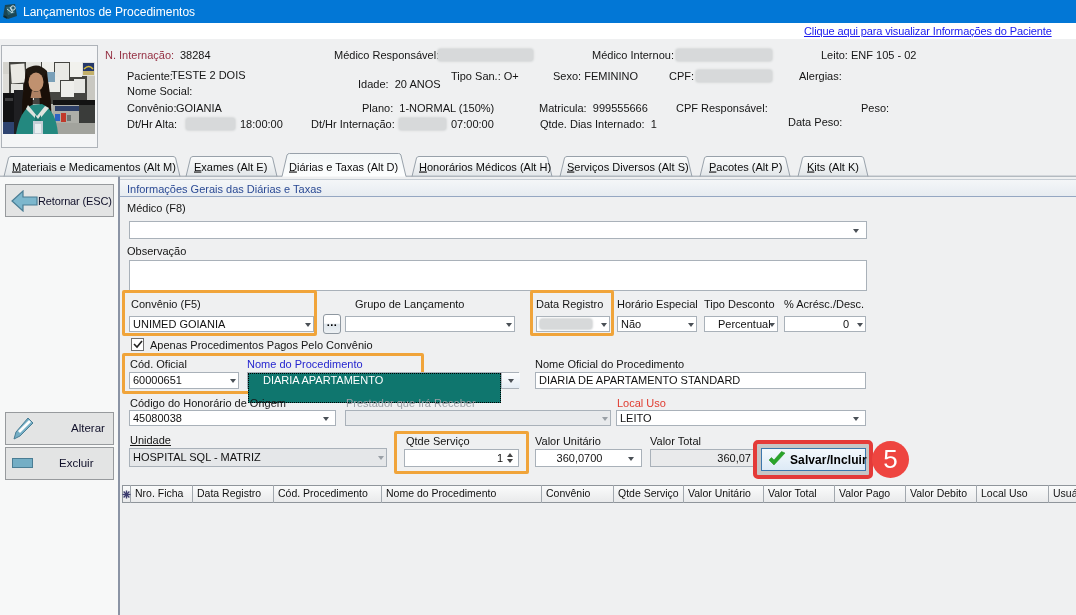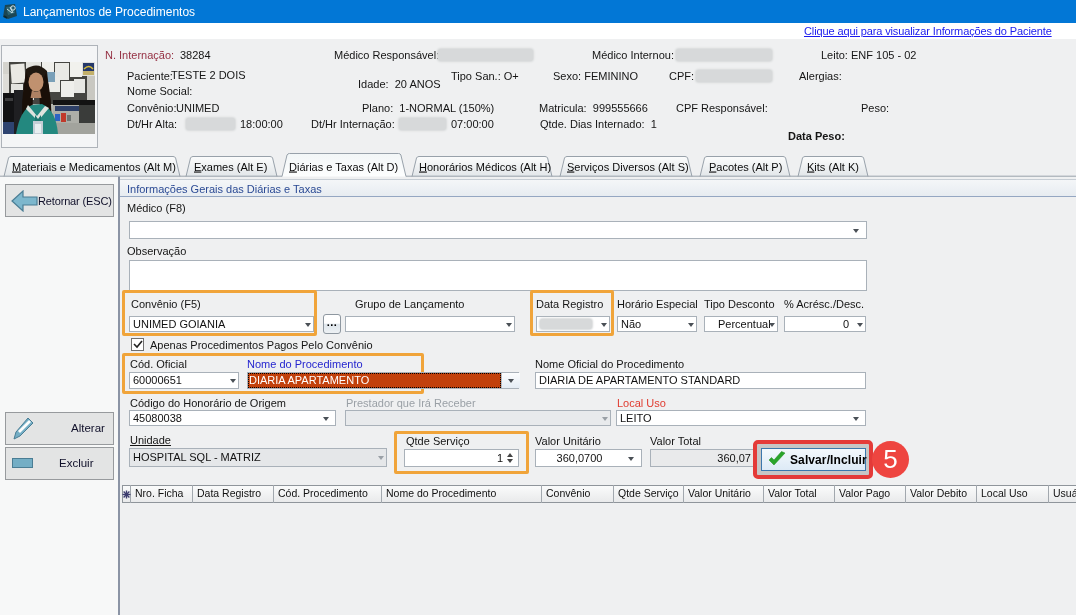--- a/index.html
+++ b/index.html
@@ -91,34 +91,34 @@
 <div class="lbl" style="left:358px;top:78px;">Idade:&nbsp; 20 ANOS</div>
 <div class="lbl" style="left:451px;top:70px;">Tipo San.: O+</div>
 <div class="lbl" style="left:553px;top:70px;">Sexo: FEMININO</div>
 <div class="lbl" style="left:669px;top:70px;">CPF:</div>
 <div class="blur" style="left:696px;top:70px;width:76px;height:12px;"></div>
 <div class="lbl" style="left:799px;top:70px;">Alergias:</div>
 
 <div class="lbl" style="left:127px;top:85px;">Nome Social:</div>
 
 <div class="lbl" style="left:127px;top:102px;">Convênio:</div>
-<div class="lbl" style="left:176px;top:102px;">UNIMED</div>
+<div class="lbl" style="left:176px;top:102px;">GOIANIA</div>
 <div class="lbl" style="left:362px;top:102px;">Plano:&nbsp; 1-NORMAL (150%)</div>
 <div class="lbl" style="left:539px;top:102px;">Matricula:&nbsp; 999555666</div>
 <div class="lbl" style="left:676px;top:102px;">CPF Responsável:</div>
 <div class="lbl" style="left:861px;top:102px;">Peso:</div>
 
 <div class="lbl" style="left:127px;top:118px;">Dt/Hr Alta:</div>
 <div class="blur" style="left:186px;top:118px;width:49px;height:12px;"></div>
 <div class="lbl" style="left:240px;top:118px;">18:00:00</div>
 <div class="lbl" style="left:311px;top:118px;">Dt/Hr Internação:</div>
 <div class="blur" style="left:399px;top:118px;width:47px;height:12px;"></div>
 <div class="lbl" style="left:451px;top:118px;">07:00:00</div>
 <div class="lbl" style="left:540px;top:118px;">Qtde. Dias Internado:&nbsp; 1</div>
-<div class="lbl" style="left:788px;top:130px;font-weight:bold;">Data Peso:</div>
+<div class="lbl" style="left:788px;top:116px;">Data Peso:</div>
 
 <div class="abs" style="left:0;top:176px;width:118px;height:439px;background:#f7f8f8;"></div>
 <div class="abs" style="left:118px;top:176px;width:2px;height:439px;background:#8b94a5;"></div>
 <div class="abs" style="left:120px;top:176px;width:956px;height:439px;background:#eff0f1;"></div>
 
 <svg class="abs" style="left:0;top:152px;" width="1076" height="25" viewBox="0 0 1076 25">
  <defs>
   <linearGradient id="tabg" x1="0" y1="0" x2="0" y2="1">
    <stop offset="0" stop-color="#fbfcfc"></stop>
         <stop offset="1" stop-color="#e2e6e9"></stop>
@@ -203,21 +203,21 @@
 <svg class="abs" style="left:133px;top:340px;" width="10" height="9" viewBox="0 0 10 9">
     <path d="M1 4 L4 7 L9 1" stroke="#222" stroke-width="1.6" fill="none"></path>
   </svg>
 <div class="lbl" style="left:150px;top:339px;">Apenas Procedimentos Pagos Pelo Convênio</div>
 
 <div class="obox" style="left:122px;top:353px;width:302px;height:41px;"></div>
 <div class="lbl" style="left:130px;top:358px;">Cód. Oficial</div>
 <div class="lbl" style="left:247px;top:358px;color:#2525cf;">Nome do Procedimento</div>
 <div class="inp" style="left:129px;top:372px;width:110px;height:17px;line-height:15px;padding-left:3px;">60000651<div class="arw"></div></div>
 <div class="inp" style="left:247px;top:372px;width:272px;height:17px;">
-  <div class="abs" style="left:0;top:0;width:253px;height:15px;background:#c2410c;border:1px dotted #000;color:#fff;font-size:11px;line-height:13px;padding-left:0;">DIARIA APARTAMENTO</div>
+  <div class="abs" style="left:0;top:0;width:253px;height:30px;background:#0f766e;border:1px dotted #000;color:#fff;font-size:11px;line-height:13px;padding-left:14px;">DIARIA APARTAMENTO</div>
   <div class="abs" style="left:253px;top:0;width:19px;height:15px;background:linear-gradient(#fcfdfe,#e4ecf4);border-left:1px solid #b5bcc3;">
       <div class="arw" style="right:6px;"></div>
     </div>
 </div>
 <div class="lbl" style="left:535px;top:358px;">Nome Oficial do Procedimento</div>
 <div class="inp" style="left:535px;top:372px;width:331px;height:17px;line-height:15px;padding-left:3px;">DIARIA DE APARTAMENTO STANDARD</div>
 
 <div class="lbl" style="left:130px;top:397px;">Código do Honorário de Origem</div>
 <div class="lbl" style="left:346px;top:397px;color:#9aa0a6;">Prestador que Irá Receber</div>
 <div class="lbl" style="left:617px;top:397px;color:#e03c31;">Local Uso</div>

